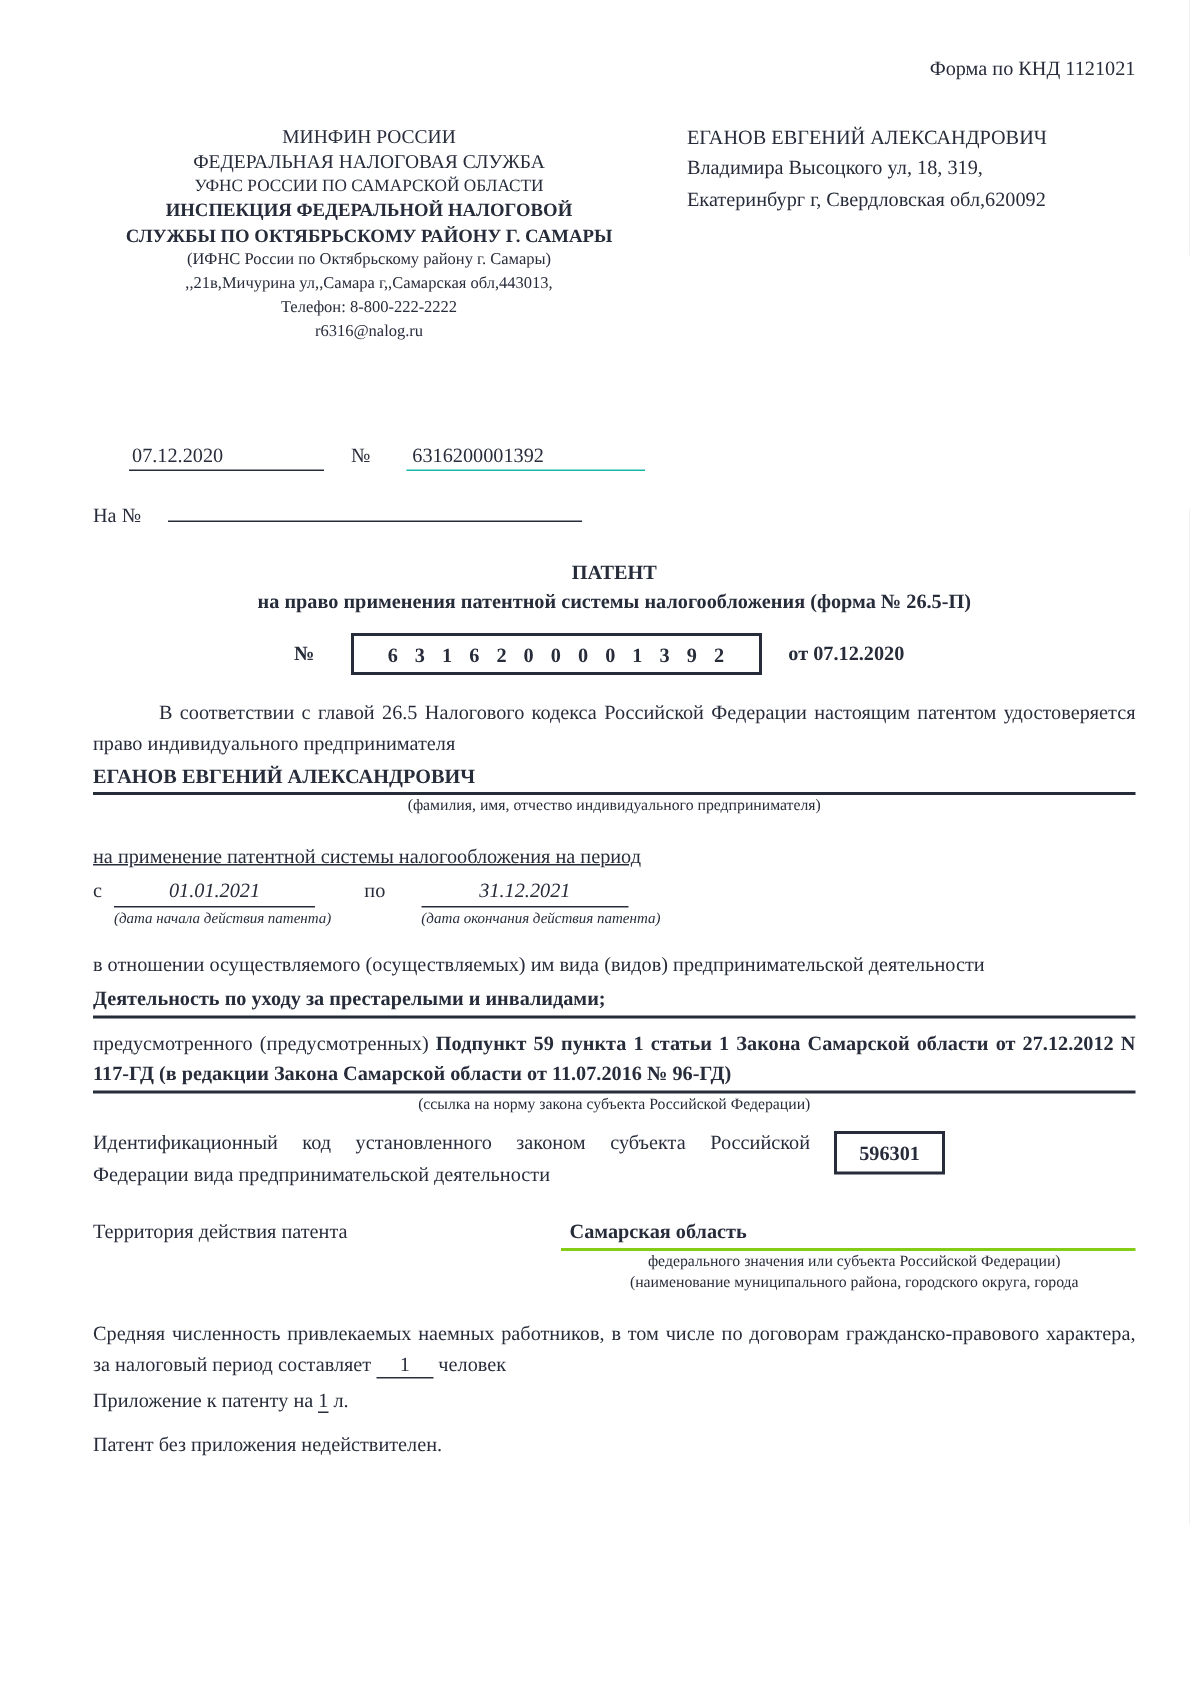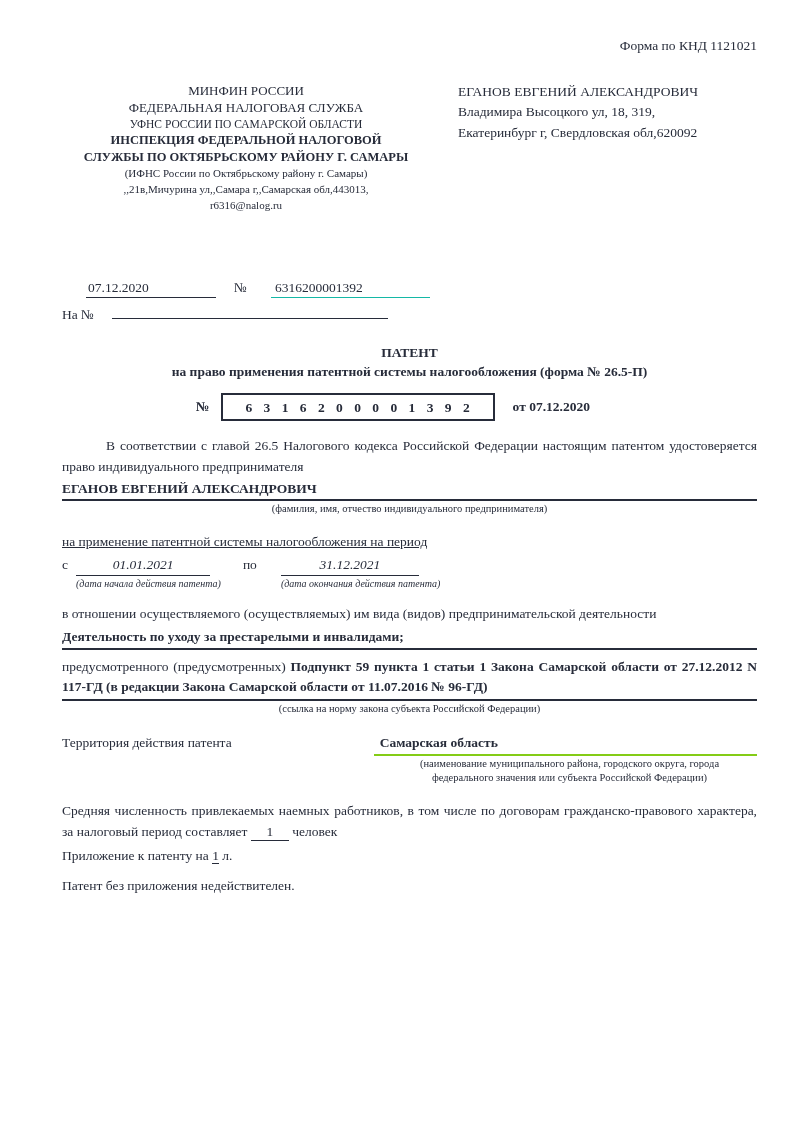--- a/index.html
+++ b/index.html
@@ -32,31 +32,31 @@
   .ref-row1 { display: flex; align-items: baseline; }
   .ref-date {
     display: inline-block; width: 128px; margin-left: 24px;
     border-bottom: 1px solid #272c3a; padding-left: 2px;
   }
   .ref-no-label { margin-left: 18px; }
   .ref-number {
     display: inline-block; width: 155px; margin-left: 24px;
     border-bottom: 1px solid #14b8a6; padding-left: 4px;
   }
-  .ref-row2 { display: flex; align-items: baseline; margin-top: 6px; }
+  .ref-row2 { display: flex; align-items: baseline; margin-top: 19px; }
   .ref-reply-line {
     display: inline-block; width: 276px; margin-left: 18px;
     border-bottom: 1px solid #272c3a; height: 1em;
   }
 
   .title-block { margin-top: 20px; text-align: center; font-weight: bold; line-height: 1.35; }
   .pat-num-row { display: flex; align-items: center; margin-top: 12px; font-weight: bold; }
   .pn-label { margin-left: 134px; }
   .pn-box {
-    display: inline-block; width: 266px; margin-left: 11px;
+    display: inline-block; width: 266px; margin-left: 24px;
     border: 2px solid #272c3a; text-align: center;
     letter-spacing: 4px; padding: 3px 0 2px 4px;
   }
   .pn-date { margin-left: 18px; }
 
   .intro { margin-top: 15px; text-align: justify; text-indent: 44px; line-height: 1.5; }
   .name-line { font-weight: bold; border-bottom: 2px solid #272c3a; padding-bottom: 1px; margin-top: 2px; }
   .caption { font-size: 10.5px; text-align: center; line-height: 1.4; margin-top: 1px; }
   .caption-wrap { max-width: 620px; margin-left: auto; margin-right: auto; }
 
@@ -120,20 +120,21 @@
 
   <div class="header-cols">
     <div class="sender">
       <div class="s-a">МИНФИН РОССИИ</div>
       <div class="s-a">ФЕДЕРАЛЬНАЯ НАЛОГОВАЯ СЛУЖБА</div>
       <div class="s-b">УФНС РОССИИ ПО САМАРСКОЙ ОБЛАСТИ</div>
       <div class="s-bold">ИНСПЕКЦИЯ ФЕДЕРАЛЬНОЙ НАЛОГОВОЙ</div>
       <div class="s-bold">СЛУЖБЫ ПО ОКТЯБРЬСКОМУ РАЙОНУ Г. САМАРЫ</div>
       <div class="s-c">(ИФНС России по Октябрьскому району г. Самары)</div>
       <div class="s-c">,,21в,Мичурина ул,,Самара г,,Самарская обл,443013,</div>
+      <div class="s-c">Телефон: 8-800-222-2222</div>
       <div class="s-c">r6316@nalog.ru</div>
     </div>
     <div class="recipient">
       <div>ЕГАНОВ ЕВГЕНИЙ АЛЕКСАНДРОВИЧ</div>
       <div>Владимира Высоцкого ул, 18, 319,</div>
       <div>Екатеринбург г, Свердловская обл,620092</div>
     </div>
   </div>
 
   <div class="ref-block">
@@ -180,28 +181,32 @@
     </span>
   </div>
 
   <p class="activity-intro">в отношении осуществляемого (осуществляемых) им вида (видов) предпринимательской деятельности</p>
 
   <div class="activity-line">Деятельность по уходу за престарелыми и инвалидами;</div>
 
   <p class="law-p"><span>предусмотренного (предусмотренных)</span> <b>Подпункт 59 пункта 1 статьи 1 Закона Самарской области от 27.12.2012 N 117-ГД (в редакции Закона Самарской области от 11.07.2016 № 96-ГД)</b></p>
   <div class="caption">(ссылка на норму закона субъекта Российской Федерации)</div>
 
+  <div class="idcode-row">
+    <div class="idcode-text">Идентификационный код установленного законом субъекта Российской Федерации вида предпринимательской деятельности</div>
+    <div class="idcode-box">596301</div>
+  </div>
 
   <div class="territory-row">
     <span>Территория действия патента</span>
     <span class="terr-value">Самарская область</span>
   </div>
   <div class="caption terr-caption">
+    <div>федерального значения или субъекта Российской Федерации)</div>
     <div>(наименование муниципального района, городского округа, города</div>
-    <div>федерального значения или субъекта Российской Федерации)</div>
   </div>
 
   <p class="workers"><span>Средняя численность привлекаемых наемных работников, в том числе по договорам гражданско-правового характера, за налоговый период составляет</span> <span class="fill-short">1</span> <span>человек</span></p>
 
   <p class="attachment"><span>Приложение к патенту на</span> <span class="u">1</span> <span>л.</span></p>
 
   <p class="footer-note">Патент без приложения недействителен.</p>
 
 </div>
 

